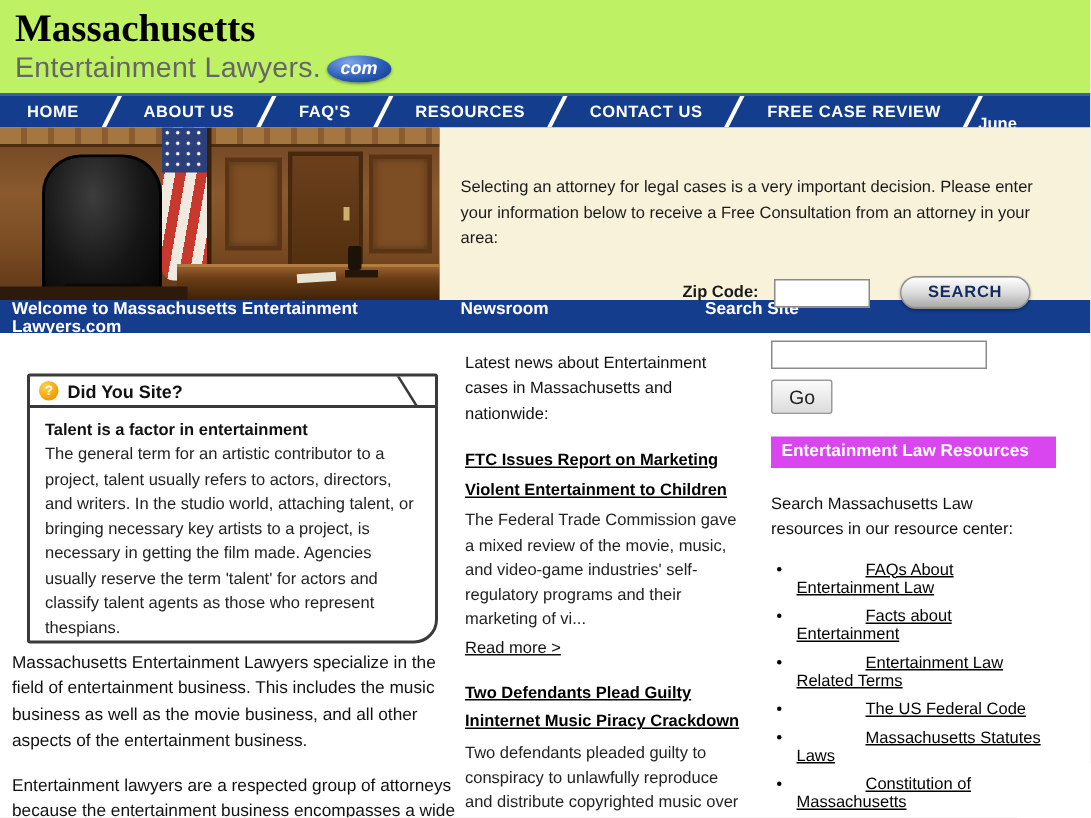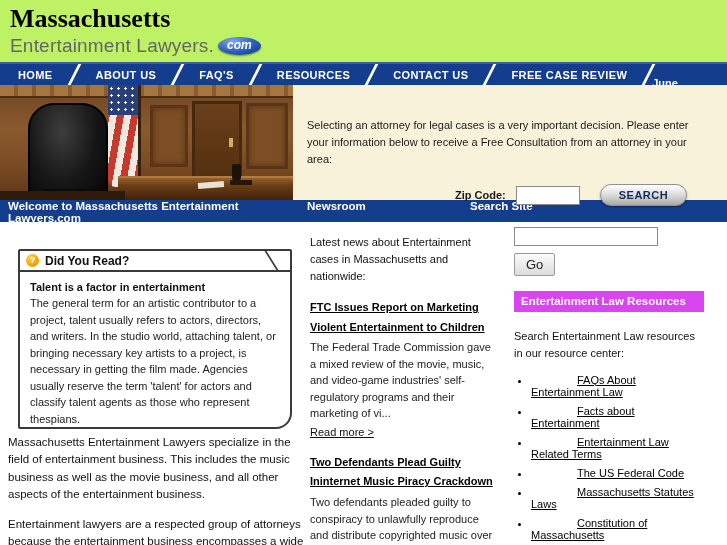--- a/index.html
+++ b/index.html
@@ -246,21 +246,21 @@
     <div class="sb-newsroom">Newsroom</div>
     <div class="sb-search">Search Site</div>
   </div>
 
   <div class="content">
 
     <div class="col-left">
       <div class="dyk">
         <div class="dyk-head">
           <span class="q-icon">?</span>
-          <span class="dyk-title">Did You Read?</span>
+          <span class="dyk-title">Did You Site?</span>
           <span class="dyk-slash"></span>
         </div>
         <div class="dyk-body">
           <div class="dyk-fact-title">Talent is a factor in entertainment</div>
           <div class="dyk-fact-text">The general term for an artistic contributor to a project, talent usually refers to actors, directors, and writers. In the studio world, attaching talent, or bringing necessary key artists to a project, is necessary in getting the film made. Agencies usually reserve the term 'talent' for actors and classify talent agents as those who represent thespians.</div>
         </div>
       </div>
       <div class="left-paragraphs">
         <p>Massachusetts Entertainment Lawyers specialize in the field of entertainment business. This includes the music business as well as the movie business, and all other aspects of the entertainment business.</p>
         <p>Entertainment lawyers are a respected group of attorneys because the entertainment business encompasses a wide variety of trades and industries. They have to be well researched</p>
@@ -283,21 +283,21 @@
       </div>
 
     </div>
 
     <div class="col-right">
       <input class="site-search-input" type="text" style="">
       <br>
       <button class="go-btn">Go</button>
 
       <div class="side-header">Entertainment Law Resources</div>
-      <div class="side-intro">Search Entertainment Law resources in our resource center:</div>
+      <div class="side-intro">Search Massachusetts Law resources in our resource center:</div>
       <ul class="res-list">
         <li><a>FAQs About Entertainment Law</a></li>
         <li><a>Facts about Entertainment</a></li>
         <li><a>Entertainment Law Related Terms</a></li>
         <li><a>The US Federal Code</a></li>
         <li><a>Massachusetts Statutes Laws</a></li>
         <li><a>Constitution of Massachusetts</a></li>
       </ul>
       <a class="more-link">More Resources &gt;</a>
 

